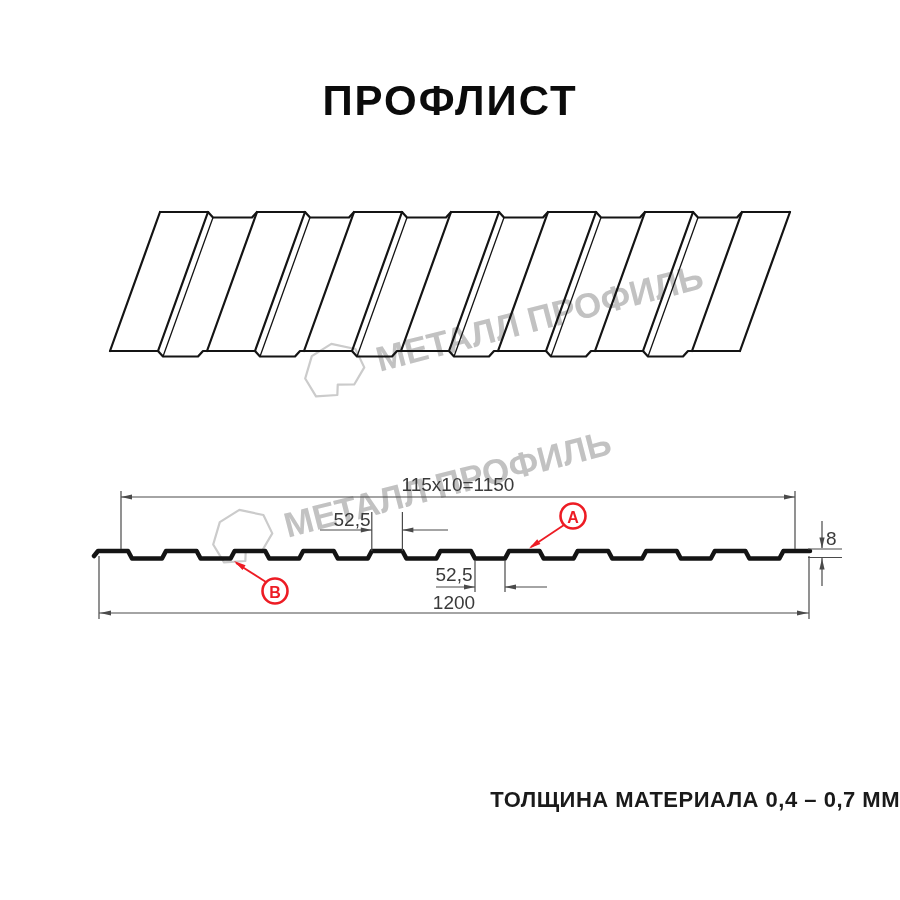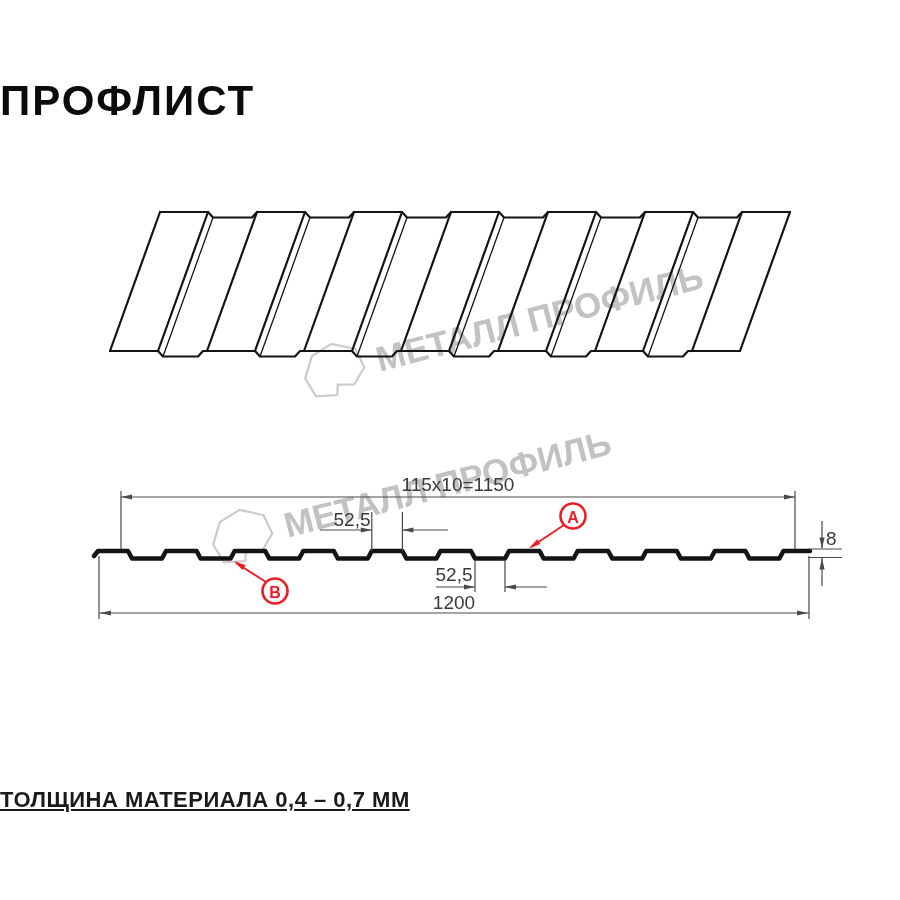--- a/index.html
+++ b/index.html
@@ -2,26 +2,26 @@
 <html style="--accent-red: #ed1c24; --line: #141414; --dim: #4a4a4a; --watermark: #c2c2c2; --background: #ffffff;"><head>
 <meta charset="utf-8">
 <style>
   :root{
     --accent-red:#ed1c24; --line:#141414; --dim:#4a4a4a;
     --watermark:#c2c2c2; --background:#ffffff;
   }
   html,body{margin:0;padding:0;}
   body{background:var(--background);font-family:"Liberation Sans",sans-serif;}
   .page{position:relative;width:900px;height:900px;background:var(--background);overflow:hidden;}
-  .title{position:absolute;left:0;right:0;top:80px;text-align:left;
+  .title{position:absolute;left:0;right:0;top:80px;text-align:center;
          font-size:42px;font-weight:700;letter-spacing:2px;color:#0b0b0b;line-height:1;}
   .subtitle{position:absolute;left:0;right:0;top:132px;text-align:center;
          font-size:23px;font-weight:500;color:#111;line-height:1;}
-  .footer{position:absolute;left:0;right:0;top:789px;text-align:left;
-         font-size:22px;font-weight:600;letter-spacing:.5px;color:#1a1a1a;line-height:1;text-decoration:underline;}
+  .footer{position:absolute;left:0;right:0;top:789px;text-align:right;
+         font-size:22px;font-weight:600;letter-spacing:.5px;color:#1a1a1a;line-height:1;}
   svg{position:absolute;left:0;top:0;}
   .ln{fill:none;stroke:var(--line);stroke-width:2.2;stroke-linejoin:round;stroke-linecap:round;}
   .thin{stroke-width:1.3;}
   .profile{fill:none;stroke:var(--line);stroke-width:4.5;stroke-linejoin:round;stroke-linecap:round;}
   .dl{fill:none;stroke:var(--dim);stroke-width:1.2;}
   .dt{fill:#3a3a3a;font-family:"Liberation Sans",sans-serif;font-size:19px;text-anchor:middle;}
   .ah{fill:var(--dim);stroke:none;}
   .ahr{fill:var(--accent-red);stroke:none;}
   .rl{stroke:var(--accent-red);stroke-width:1.8;fill:none;}
   .rc{fill:#fff;stroke:var(--accent-red);stroke-width:2.6;}

